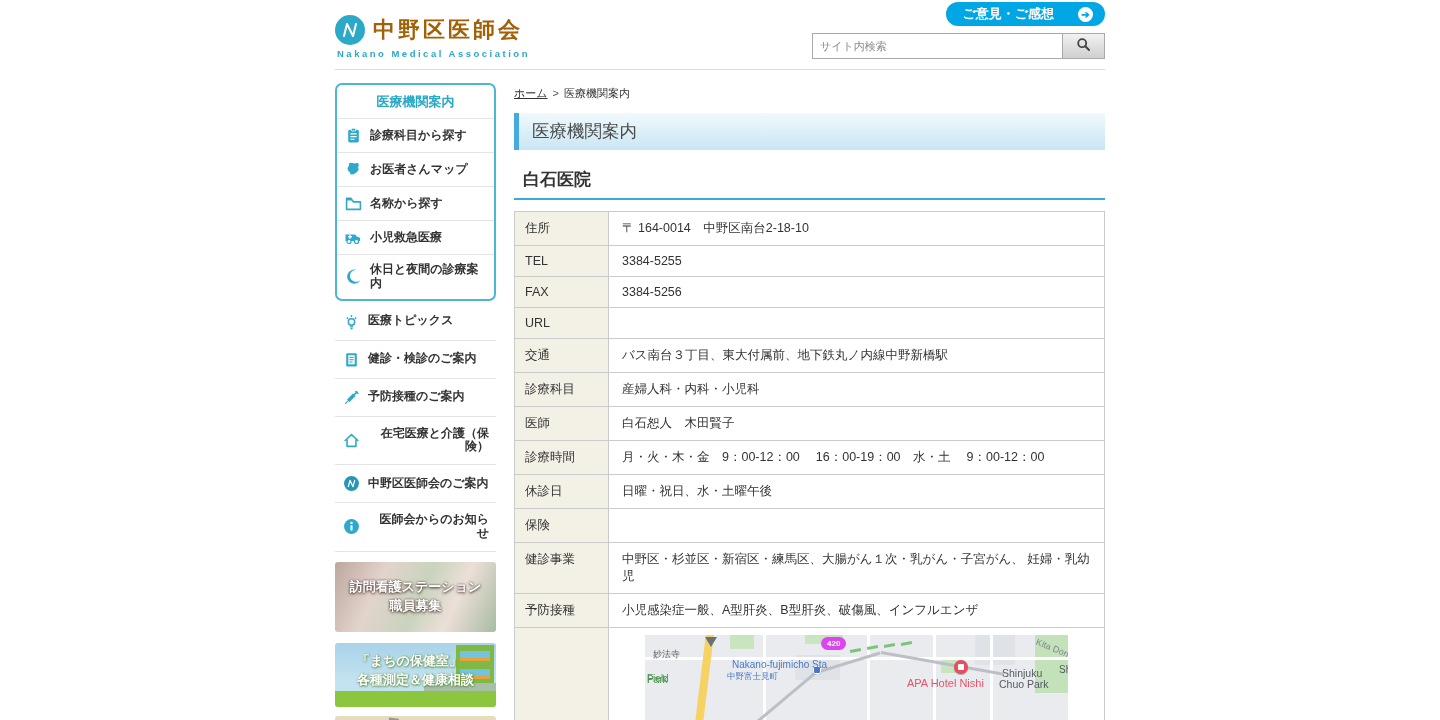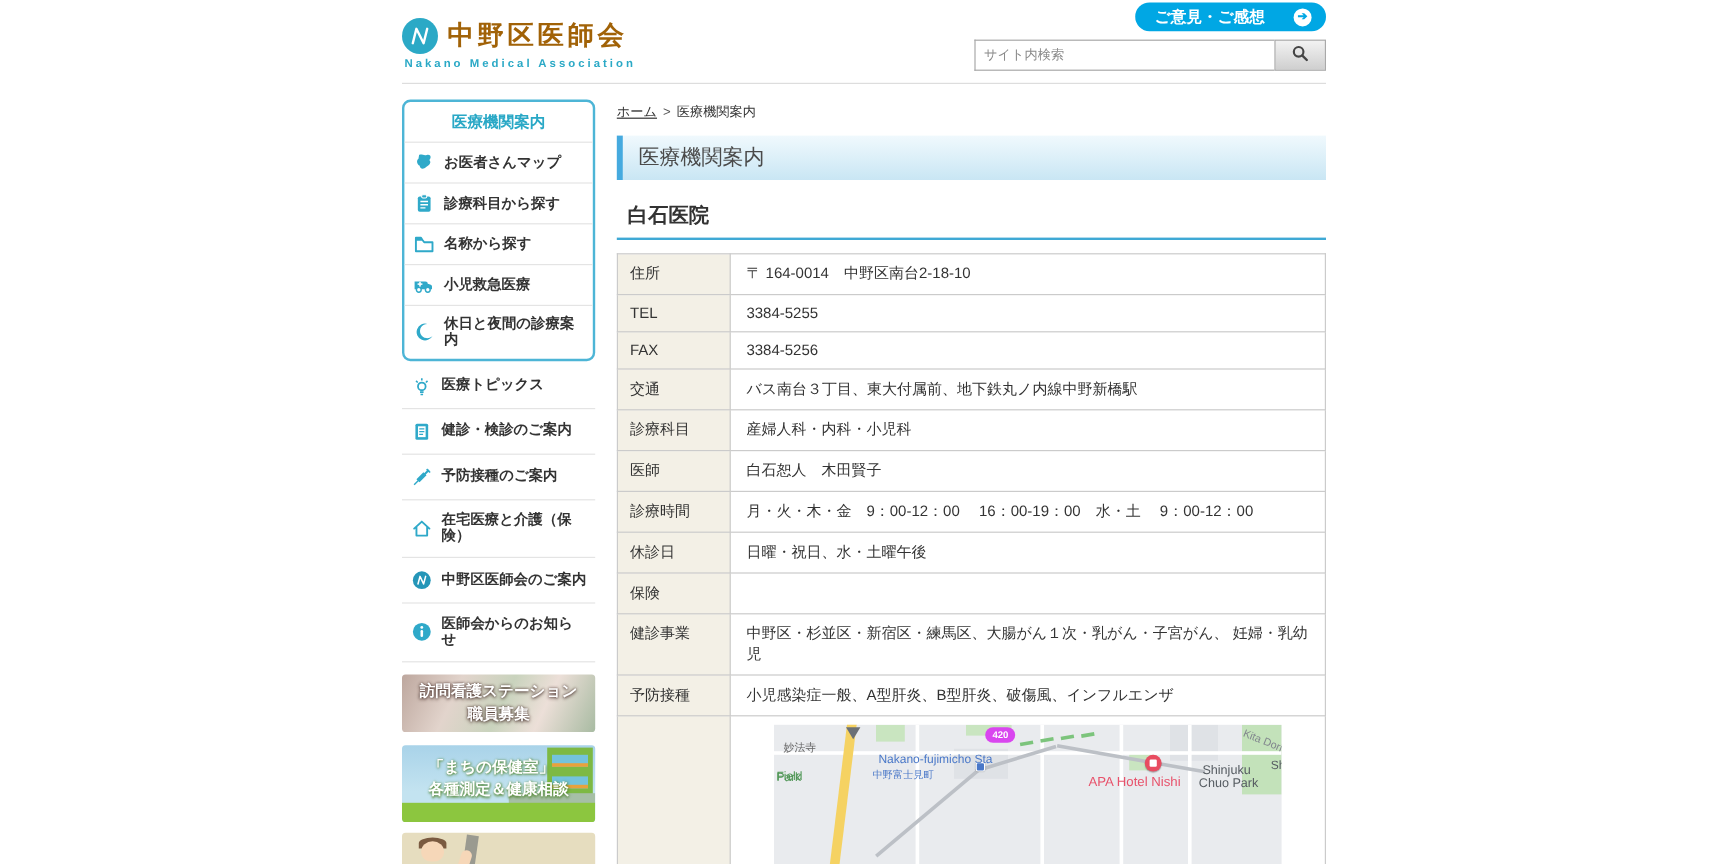--- a/index.html
+++ b/index.html
@@ -29,27 +29,27 @@
   .content { display:flex; gap:18px; margin-top:13px; align-items:flex-start; }
   .sidebar { width:161px; flex:0 0 auto; }
   .main { flex:1; min-width:0; }
 
   
   .side-box { border:2px solid #4db5d6; border-radius:7px; overflow:hidden; background:#fff; }
   .side-box-title { color:#29a8c6; text-align:center; font-weight:bold; font-size:13px; padding:8px 0 7px; }
   .side-item { display:flex; align-items:center; gap:8px; padding:8px 7px; border-top:1px solid #e4e4e4;
     font-size:12px; font-weight:bold; color:#333; cursor:pointer; line-height:1.15; }
   .side-item .ic { width:18px; flex:0 0 auto; display:flex; justify-content:center; }
-  .side-list { margin-top:2px; }
+  .side-list { margin-top:2px;text-align:right; }
   .side-list .side-item { border-top:none; border-bottom:1px solid #e4e4e4; padding:10px 7px; }
 
   .banner { width:161px; border-radius:3px; overflow:hidden; position:relative; cursor:pointer; }
   .banner-txt { position:absolute; inset:0; display:flex; flex-direction:column; align-items:center; justify-content:center;
     color:#fff; font-weight:bold; font-size:13px; line-height:1.45; text-align:center; }
-  .banner1 { height:48px; margin-top:10px;
+  .banner1 { height:70px; margin-top:10px;
     background:linear-gradient(115deg,#bda79e 0%,#e2d4cc 28%,#c9d3bd 52%,#ecdfd8 72%,#a8bba2 100%); }
   .banner1 .banner-txt { text-shadow:0 1px 3px rgba(70,45,40,.95),0 0 2px rgba(70,45,40,.8); }
   .banner2 { height:64px; margin-top:11px; background:linear-gradient(#a9d3e9,#c3e3f0 60%); }
   .banner2 .ground { position:absolute; left:0; right:0; bottom:0; height:16px; background:#8cc63f; }
   .banner2 .wall { position:absolute; left:55%; right:0; bottom:12px; height:12px; background:#a6bfa6; }
   .banner2 .building { position:absolute; right:2px; top:2px; width:38px; height:52px; background:#7db944; }
   .banner2 .win { position:absolute; right:6px; width:30px; height:10px; background:#74c3dd; border-bottom:3px solid #e8a23c; }
   .banner2 .banner-txt { align-items:flex-start; padding-left:22px; justify-content:flex-start; padding-top:9px;
     text-shadow:0 1px 2px rgba(90,140,60,.95),1px 0 2px rgba(90,140,60,.8); }
   .banner3 { height:62px; margin-top:9px; background:#e6ddbf; }
@@ -131,36 +131,36 @@
 
   <div class="content">
 
     <div class="sidebar">
       <div class="side-box">
         <div class="side-box-title">医療機関案内</div>
 
         <div class="side-item">
           <span class="ic">
               <svg width="17" height="17" viewBox="0 0 16 16">
-                <path d="M4 2 C6 1 8 3 10 2 C13 1 14 4 12 6 C14 8 12 10 9.5 11.5 C7.5 13.5 4.5 13 4.5 10.5 C2.5 9.5 1.5 6.5 3.5 5 Z" fill="#2fa9c9"></path>
-              </svg>
-            </span>
-          <span>お医者さんマップ</span>
-        </div>
-        <div class="side-item">
-          <span class="ic">
-              <svg width="17" height="17" viewBox="0 0 16 16">
                 <rect x="3" y="2.5" width="10" height="12" rx="1.5" fill="#2fa9c9"></rect>
                 <rect x="6" y="1.2" width="4" height="2.6" rx="1" fill="#2fa9c9" stroke="#fff" stroke-width="0.8"></rect>
                 <line x1="5" y1="6.5" x2="11" y2="6.5" stroke="#fff" stroke-width="1.1"></line>
                 <line x1="5" y1="9" x2="11" y2="9" stroke="#fff" stroke-width="1.1"></line>
                 <line x1="5" y1="11.5" x2="9" y2="11.5" stroke="#fff" stroke-width="1.1"></line>
               </svg>
             </span>
           <span>診療科目から探す</span>
+        </div>
+        <div class="side-item">
+          <span class="ic">
+              <svg width="17" height="17" viewBox="0 0 16 16">
+                <path d="M4 2 C6 1 8 3 10 2 C13 1 14 4 12 6 C14 8 12 10 9.5 11.5 C7.5 13.5 4.5 13 4.5 10.5 C2.5 9.5 1.5 6.5 3.5 5 Z" fill="#2fa9c9"></path>
+              </svg>
+            </span>
+          <span>お医者さんマップ</span>
         </div>
         <div class="side-item">
           <span class="ic">
               <svg width="17" height="17" viewBox="0 0 16 16">
                 <path d="M1.5 4.5 h5 l1.5 2 h6.5 v7 h-13 Z M1.5 4.5 v-1.5 h4 l1 1.5" stroke="#2fa9c9" stroke-width="1.5" fill="none" stroke-linejoin="round"></path>
               </svg>
             </span>
           <span>名称から探す</span>
         </div>
         <div class="side-item">
@@ -298,20 +298,24 @@
             </tr>
         <tr>
               <th>TEL</th>
               <td>3384-5255</td>
             </tr>
         <tr>
               <th>FAX</th>
               <td>3384-5256</td>
             </tr>
         <tr>
+              <th>URL</th>
+              <td></td>
+            </tr>
+        <tr>
               <th>交通</th>
               <td>バス南台３丁目、東大付属前、地下鉄丸ノ内線中野新橋駅</td>
             </tr>
         <tr>
               <th>診療科目</th>
               <td>産婦人科・内科・小児科</td>
             </tr>
         <tr>
               <th>医師</th>
               <td>白石恕人　木田賢子</td>

